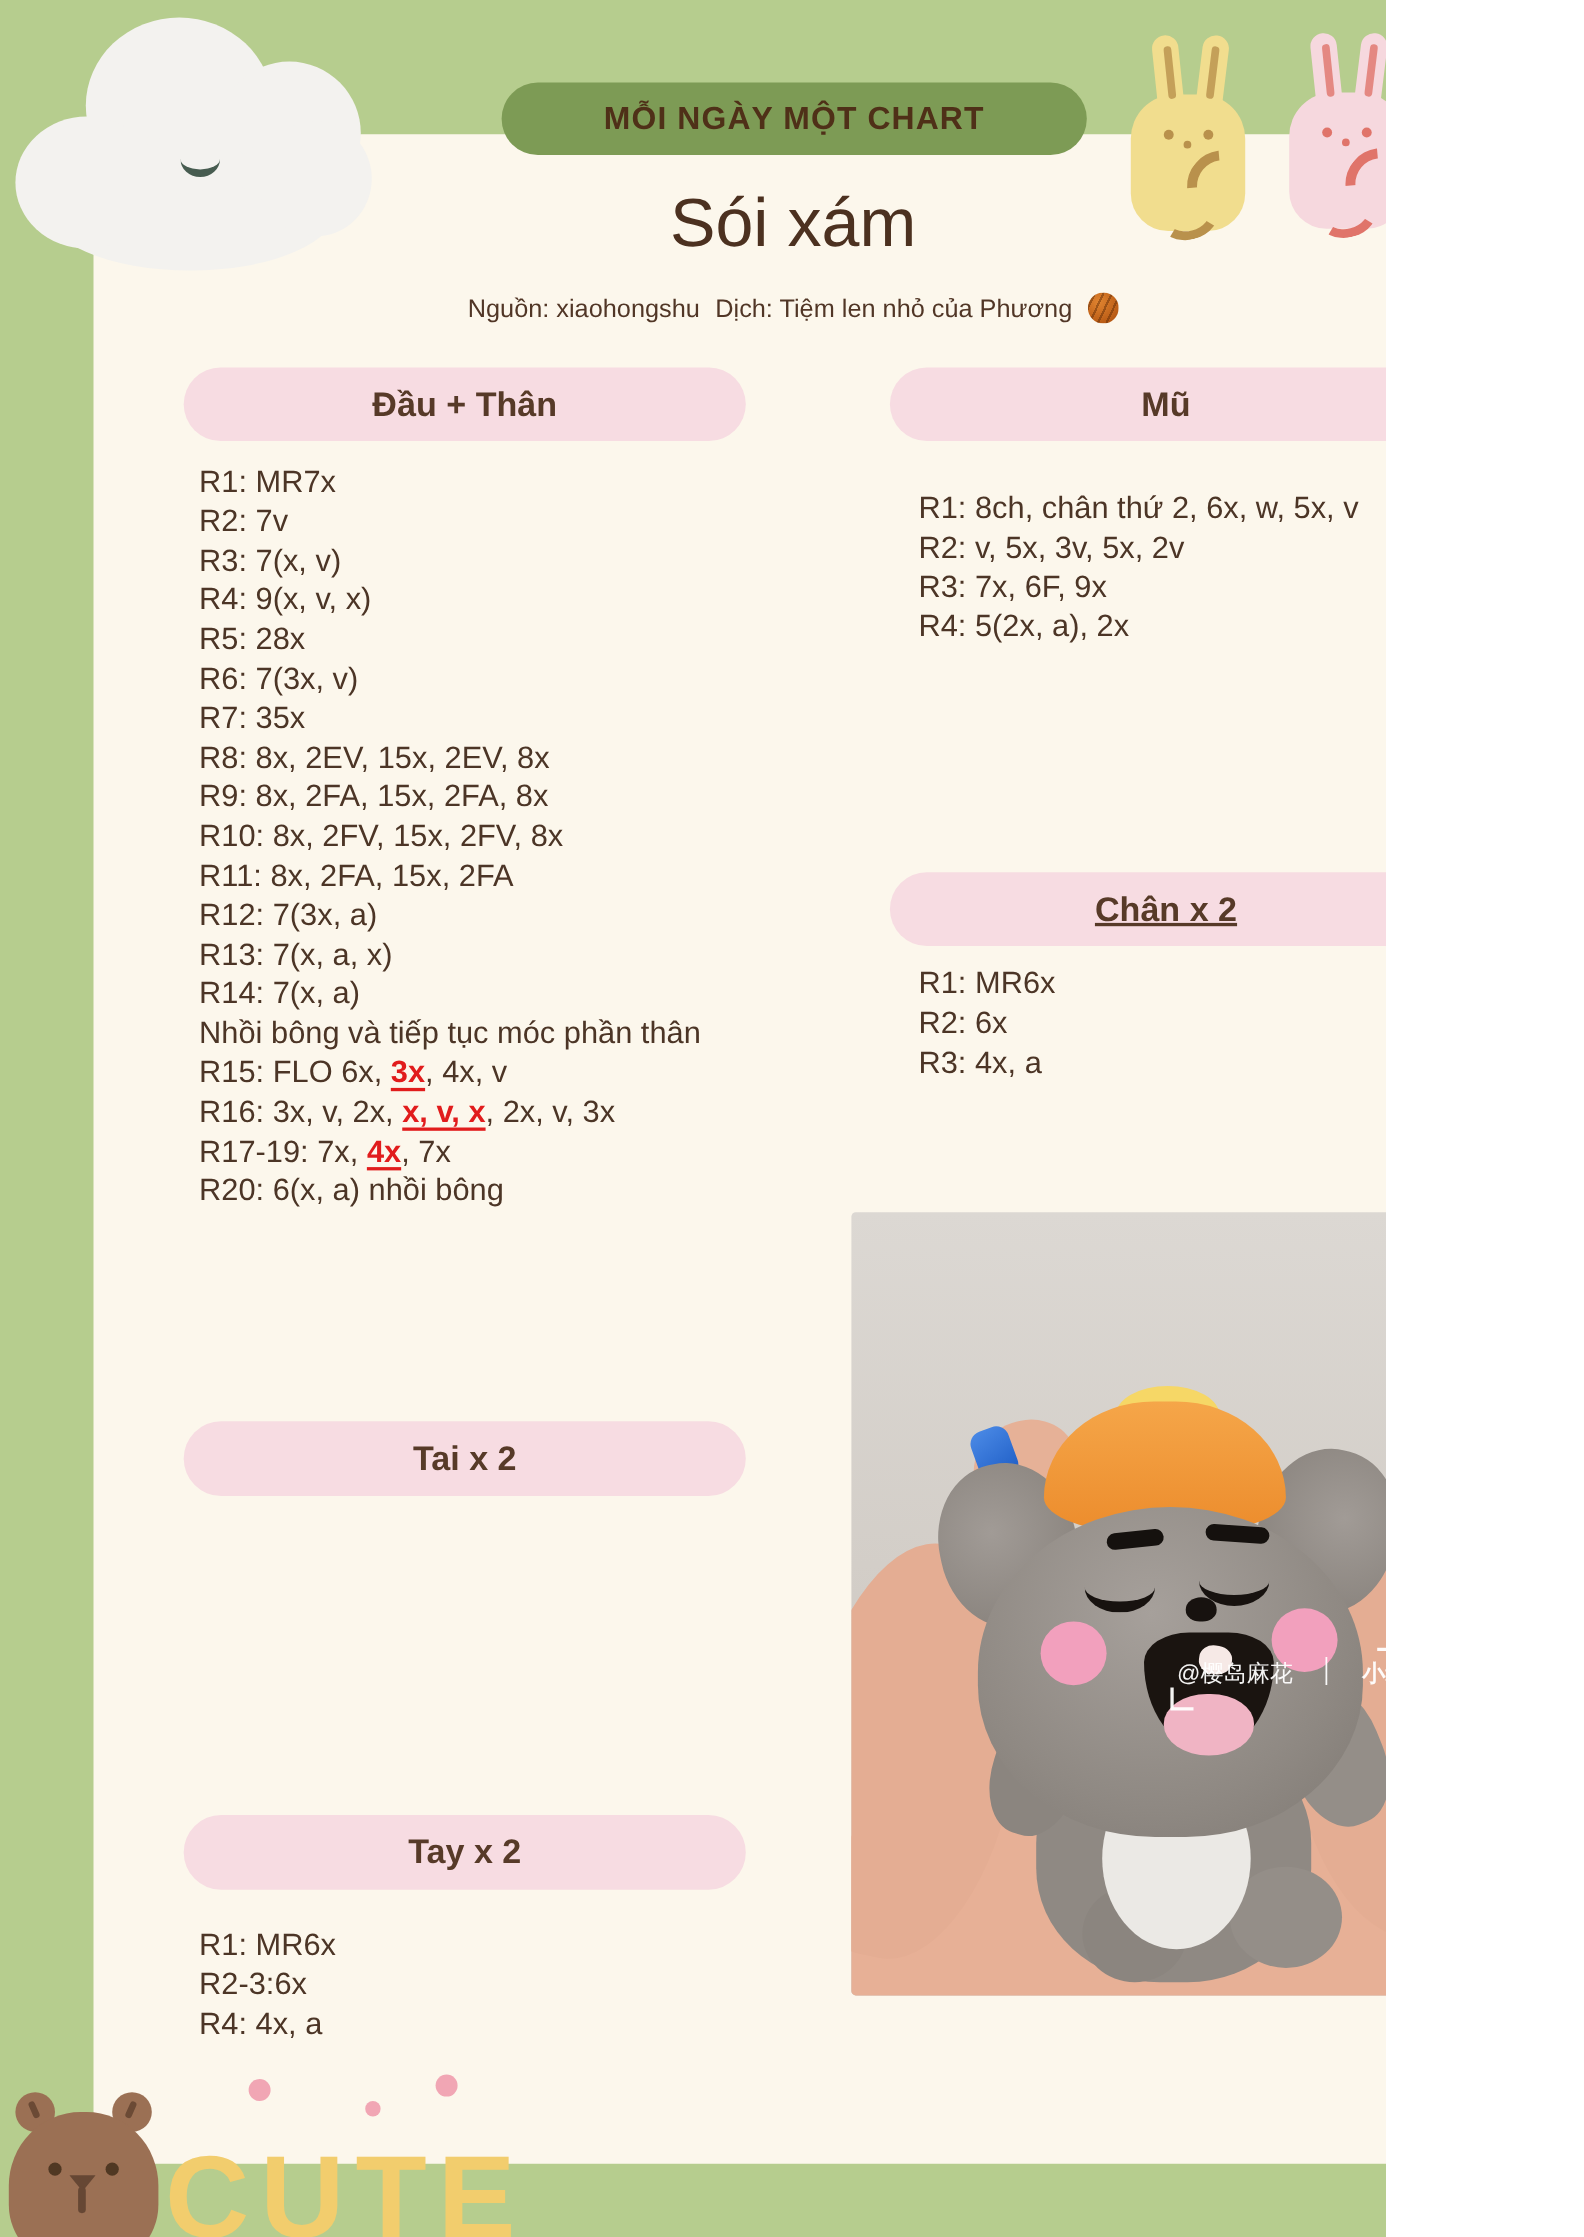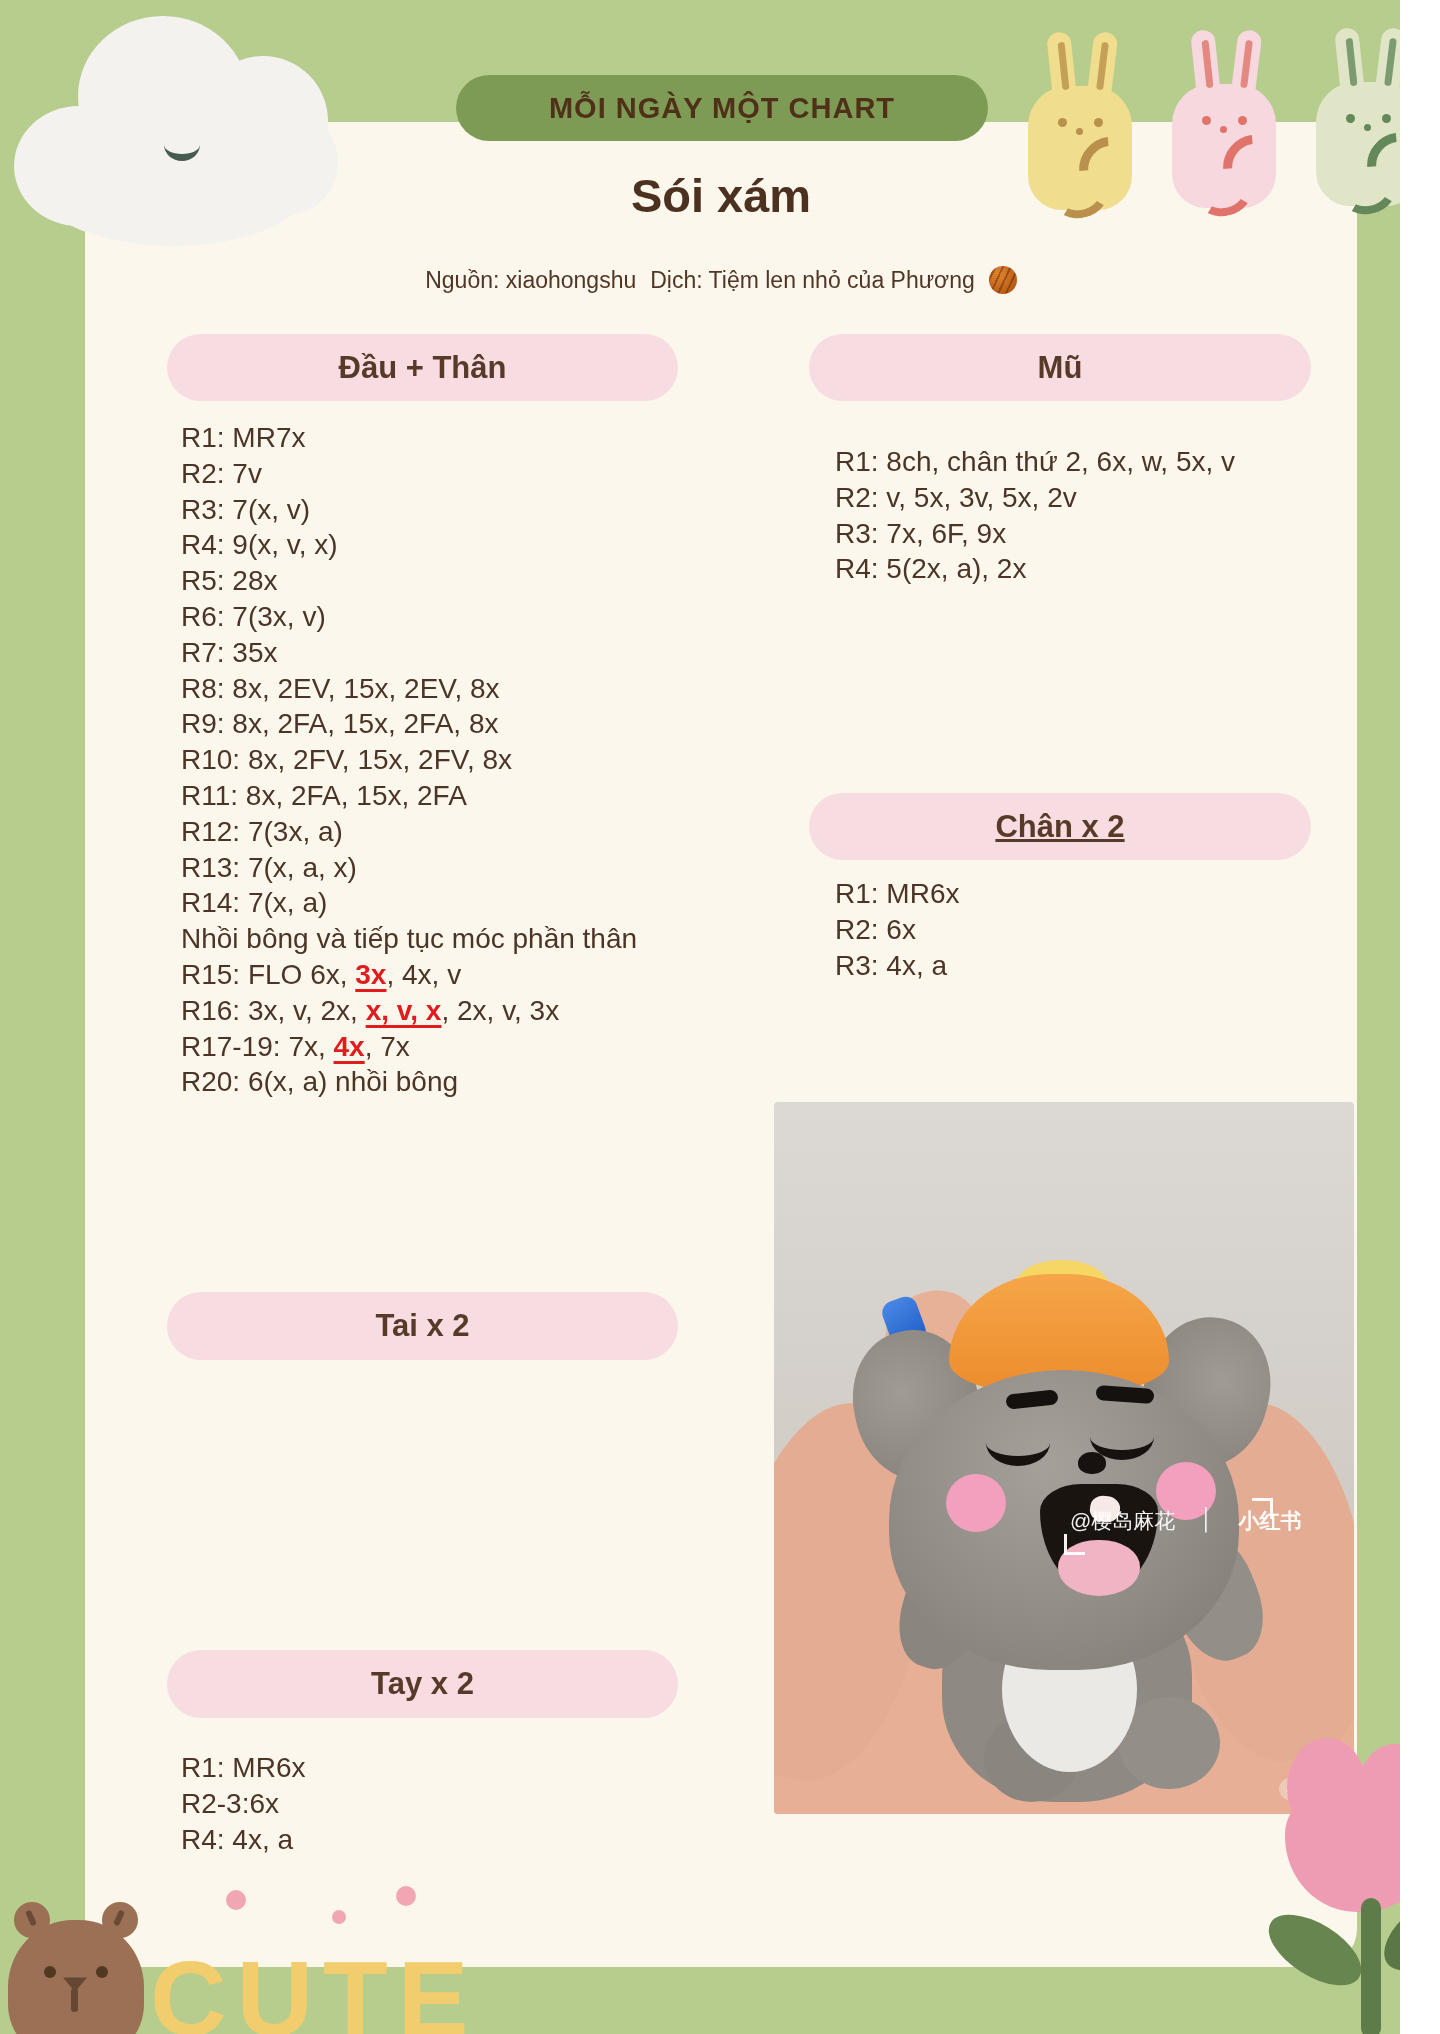--- a/index.html
+++ b/index.html
@@ -1,23 +1,23 @@
 <!DOCTYPE html>
 <html><head>
 <meta charset="utf-8">
 <style>
   html,body{margin:0;padding:0;}
   body{width:1440px;height:2034px;font-family:"Liberation Sans","DejaVu Sans",sans-serif;}
-  .page{position:relative;width:1400px;height:2034px;background:#b6cd8e;overflow:hidden;}
+  .page{position:relative;width:1260px;height:2034px;background:#b6cd8e;overflow:hidden;}
   .panel{position:absolute;left:85px;top:122px;width:1272px;height:1845px;background:#fcf7ec;border-radius:38px;}
 
   
   .badge{position:absolute;left:456px;top:75px;width:532px;height:66px;background:#7d9b55;border-radius:34px;
          display:flex;align-items:center;justify-content:center;color:#4f3018;font-size:29px;font-weight:700;letter-spacing:1px;}
-  .title{position:absolute;left:85px;top:168px;width:1272px;text-align:center;color:#4c3120;font-size:47px;font-weight:700;}
+  .title{position:absolute;left:85px;top:168px;width:1272px;text-align:center;color:#4c3120;font-size:62px;font-weight:400;}
   .source{position:absolute;left:85px;top:266px;width:1272px;display:flex;justify-content:center;align-items:center;gap:14px;
           color:#513626;font-size:23px;}
   .yarn{display:inline-block;width:28px;height:28px;border-radius:50%;
         background:repeating-linear-gradient(115deg,rgba(90,40,5,0) 0 5px,rgba(90,40,5,.45) 5px 7px),
                    radial-gradient(circle at 35% 30%,#e08430,#b85a14 75%);}
 
   
   .pill{position:absolute;background:#f7dce2;border-radius:34px;display:flex;align-items:center;justify-content:center;
         color:#573a28;font-size:31px;font-weight:700;}
   .pill-headbody{left:167px;top:334px;width:511px;height:67px;}

